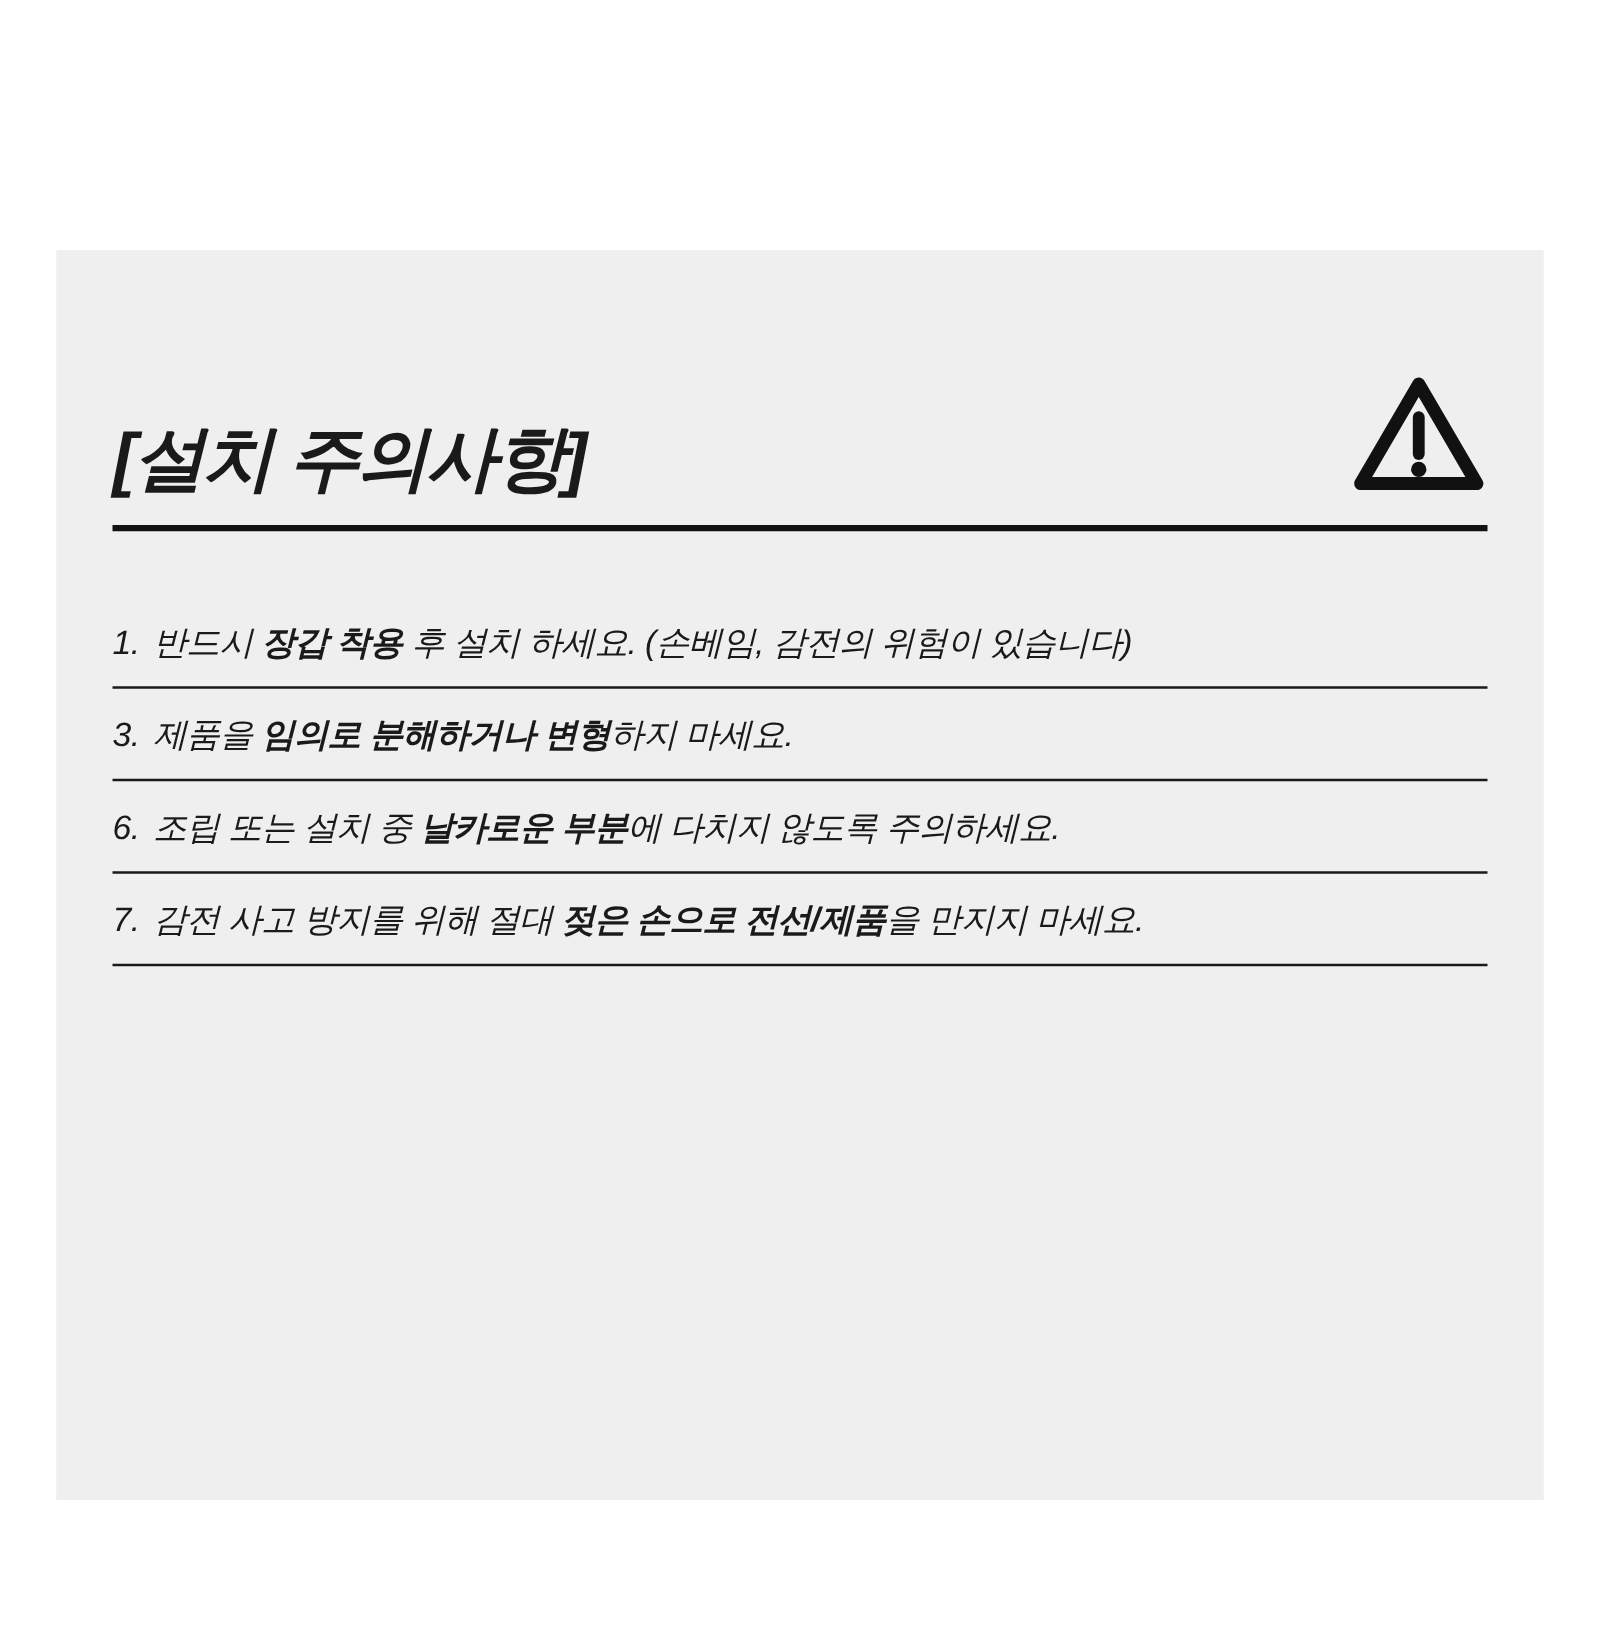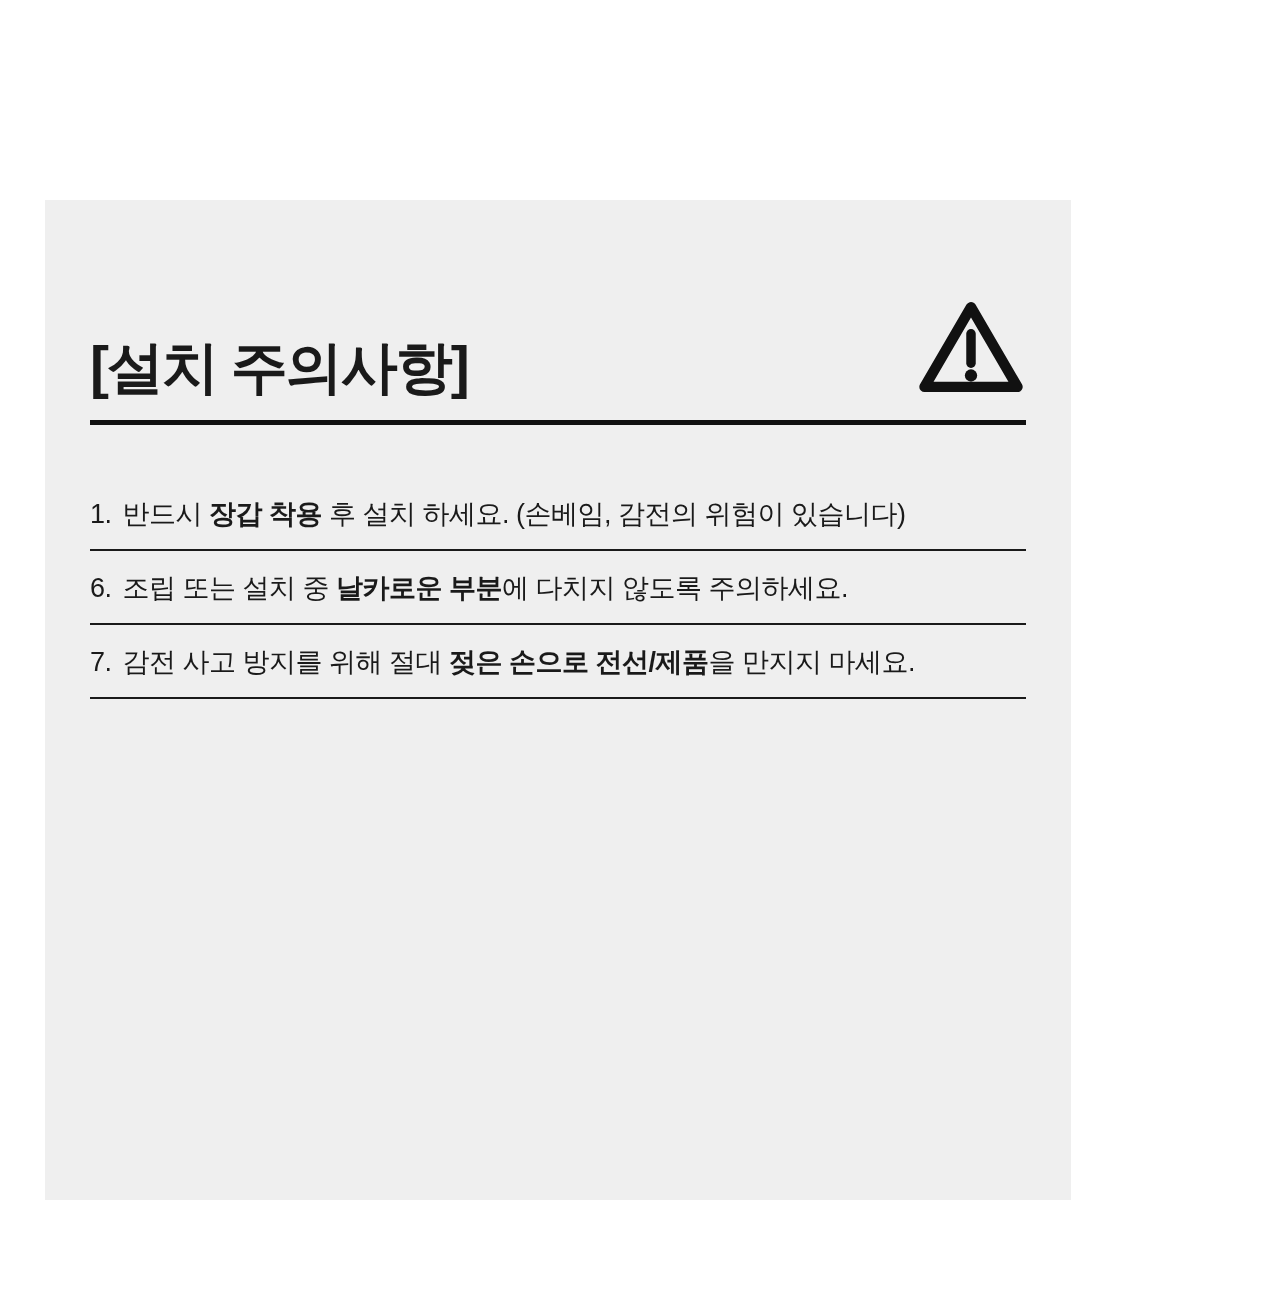--- a/index.html
+++ b/index.html
@@ -14,23 +14,24 @@
     width:1280px;height:1300px;
     background:var(--page-bg);
     font-family:"Liberation Sans","DejaVu Sans",sans-serif;
     color:var(--ink);
     position:relative;
     overflow:hidden;
   }
   .panel{
     position:absolute;
     left:45px;top:200px;
-    width:1026px;height:1000px;
+    width:1190px;height:1000px;
     background:var(--panel-bg);
     padding:0 45px;
+    font-style:italic;
   }
   .header{
     display:flex;
     justify-content:space-between;
     align-items:flex-end;
     padding-top:98px;
     padding-bottom:22px;
     border-bottom:5px solid var(--line);
   }
   .title{
@@ -65,16 +66,17 @@
     <span class="warn-icon">
       <svg viewBox="0 0 116 104" fill="none" xmlns="http://www.w3.org/2000/svg">
         <path d="M58 9 L107 93 L9 93 Z" stroke="currentColor" stroke-width="11" stroke-linejoin="round" fill="none"></path>
         <path d="M58 37 L58 68" stroke="currentColor" stroke-width="10" stroke-linecap="round"></path>
         <circle cx="58" cy="81" r="6.5" fill="currentColor"></circle>
       </svg>
     </span>
   </div>
   <div class="list">
       <div class="item"><span class="num">1.</span><span class="">반드시 </span><span class="b">장갑 착용</span><span class=""> 후 설치 하세요. (손베임, 감전의 위험이 있습니다)</span></div>
+      <div class="item"><span class="num">3.</span><span class="">제품을 </span><span class="b">임의로 분해하거나 변형</span><span class="">하지 마세요.</span></div>
       <div class="item"><span class="num">6.</span><span class="">조립 또는 설치 중 </span><span class="b">날카로운 부분</span><span class="">에 다치지 않도록 주의하세요.</span></div>
       <div class="item"><span class="num">7.</span><span class="">감전 사고 방지를 위해 절대 </span><span class="b">젖은 손으로 전선/제품</span><span class="">을 만지지 마세요.</span></div>
     </div>
 </div>
 
 </body></html>

